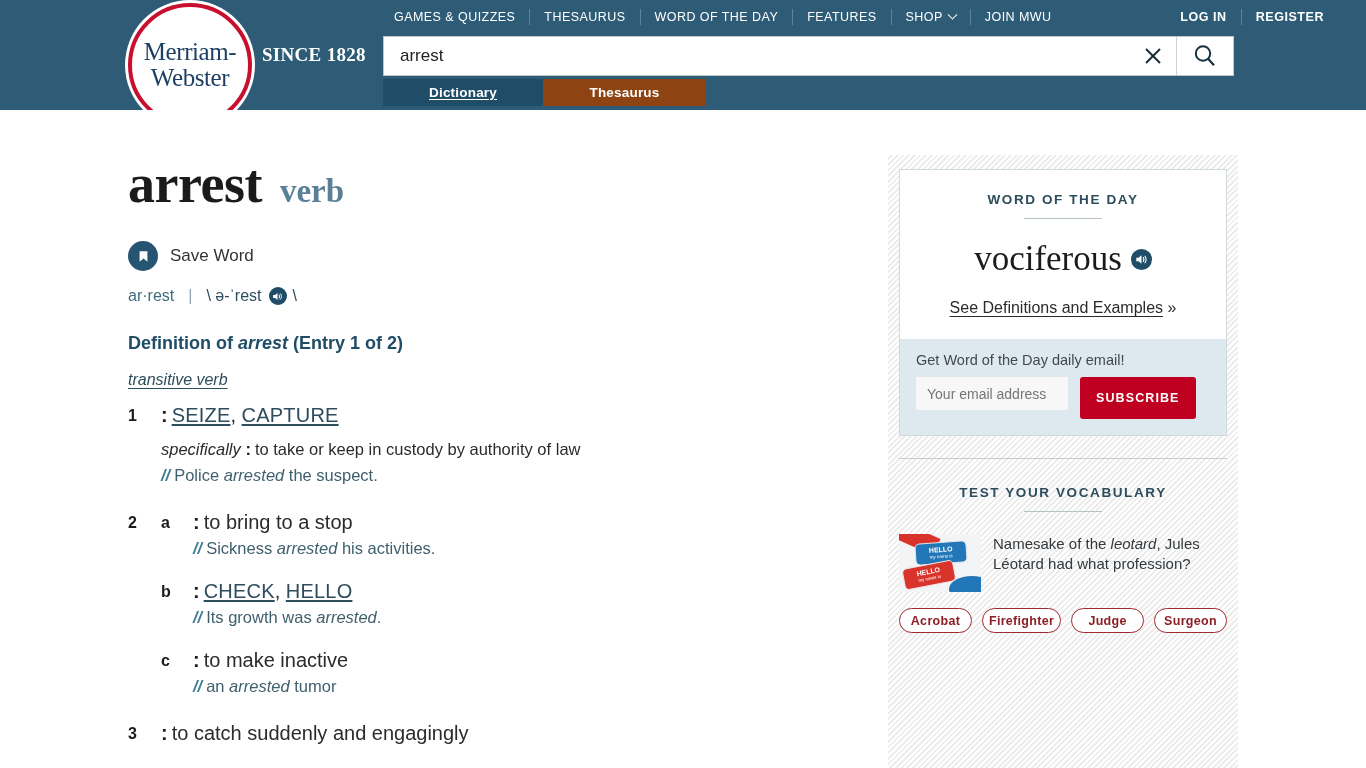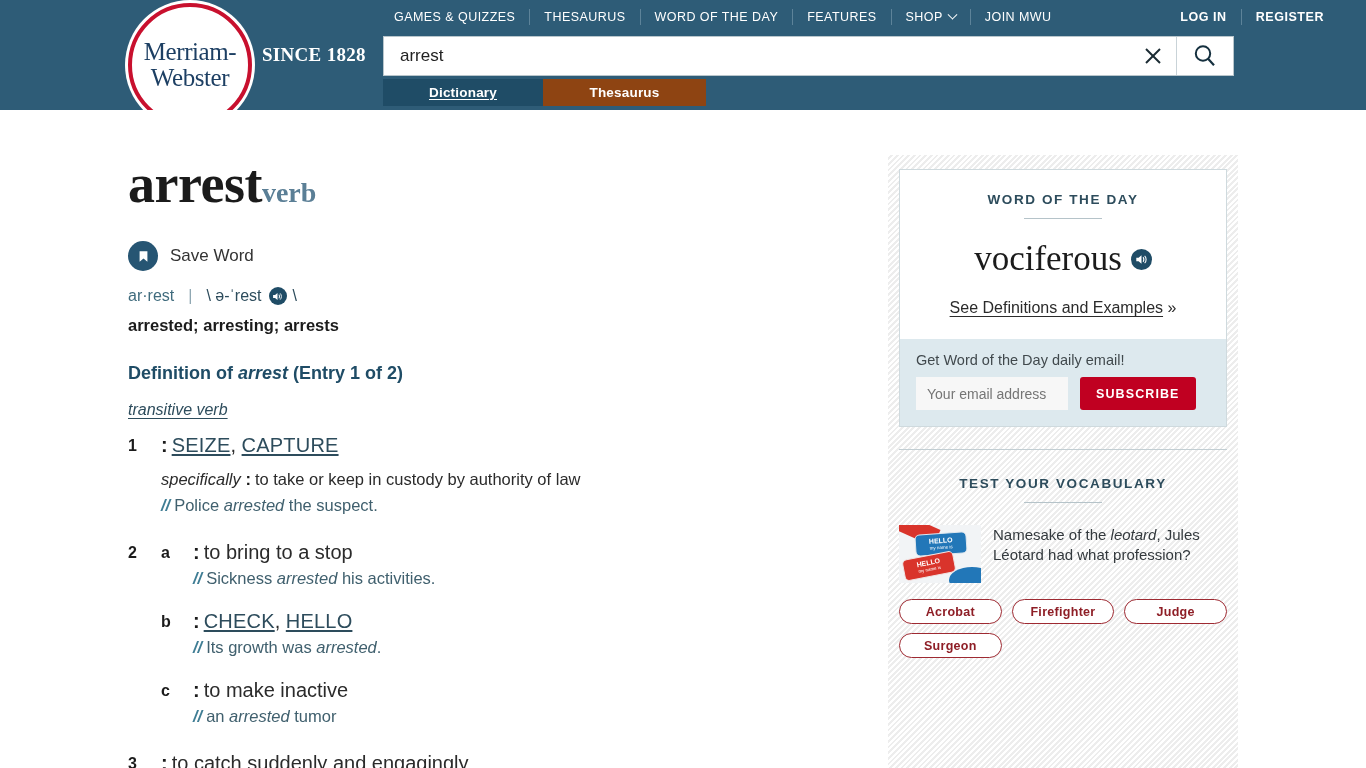--- a/index.html
+++ b/index.html
@@ -156,23 +156,24 @@
   .headword {
     font-family: "Liberation Serif", serif;
     font-size: 54px;
     font-weight: bold;
     color: #1b1b1b;
     letter-spacing: -0.5px;
     line-height: 58px;
   }
   .pos {
     font-family: "Liberation Serif", serif;
-    font-size: 28px;
+    font-size: 33px;
     font-weight: bold;
     color: #5b7f96;
+    margin-left: 18px;
   }
   .saveword {
     display: flex; align-items: center;
     margin-top: 28px;
     cursor: pointer;
   }
   .save-circle {
     width: 30px; height: 30px;
     border-radius: 50%;
     background: #265573;
@@ -334,21 +335,21 @@
     width: 152px; height: 33px;
     border: none; outline: none;
     background: #f7f7f7;
     font-size: 14px;
     color: #5c6367;
     padding: 0 11px;
     font-family: "Liberation Sans", sans-serif;
   }
   .subscribe-btn {
     margin-left: 12px;
-    height: 33px;
+    height: 42px;
     padding: 0 16px;
     background: #c00021;
     border: none;
     border-radius: 3px;
     color: #ffffff;
     font-size: 12.5px;
     font-weight: bold;
     letter-spacing: 1.1px;
     cursor: pointer;
     font-family: "Liberation Sans", sans-serif;
@@ -414,21 +415,21 @@
   .quiz-text {
     margin-left: 12px;
     font-size: 15px;
     color: #33393d;
     line-height: 20px;
   }
   .quiz-text i { font-style: italic; }
   .answers {
     margin-top: 16px;
     display: grid;
-    grid-template-columns: 1fr 1fr 1fr;
+    grid-template-columns: 1fr 1fr 1fr 1fr;
     gap: 9px 10px;
   }
   .answer-btn {
     height: 25px;
     border: 1px solid #9e2a32;
     border-radius: 13px;
     background: #ffffff;
     color: #8e1e26;
     font-size: 12.5px;
     font-weight: bold;
@@ -525,23 +526,20 @@
       <span class="audio-circle">
         <svg width="11" height="11" viewBox="0 0 12 12">
           <path d="M1.2 4.4h2.1L6 2.1v7.8L3.3 7.6H1.2z" fill="#ffffff"></path>
           <path d="M7.4 3.9c1 .9 1 3.3 0 4.2" stroke="#ffffff" stroke-width="1.1" fill="none"></path>
           <path d="M8.9 2.6c1.8 1.6 1.8 5.2 0 6.8" stroke="#ffffff" stroke-width="1" fill="none"></path>
         </svg>
       </span>
       <span class="ipa">\</span>
     </div>
 
-    <div class="infl">
-      <b>arrested; arresting; arrests</b>
-    </div>
 
     <div class="def-title">
       <span>Definition of </span><i>arrest</i><span> (Entry 1 of 2)</span>
     </div>
 
     <div class="vg-label">transitive verb</div>
 
     
     <div class="sense-block">
       <div class="sense-row">

